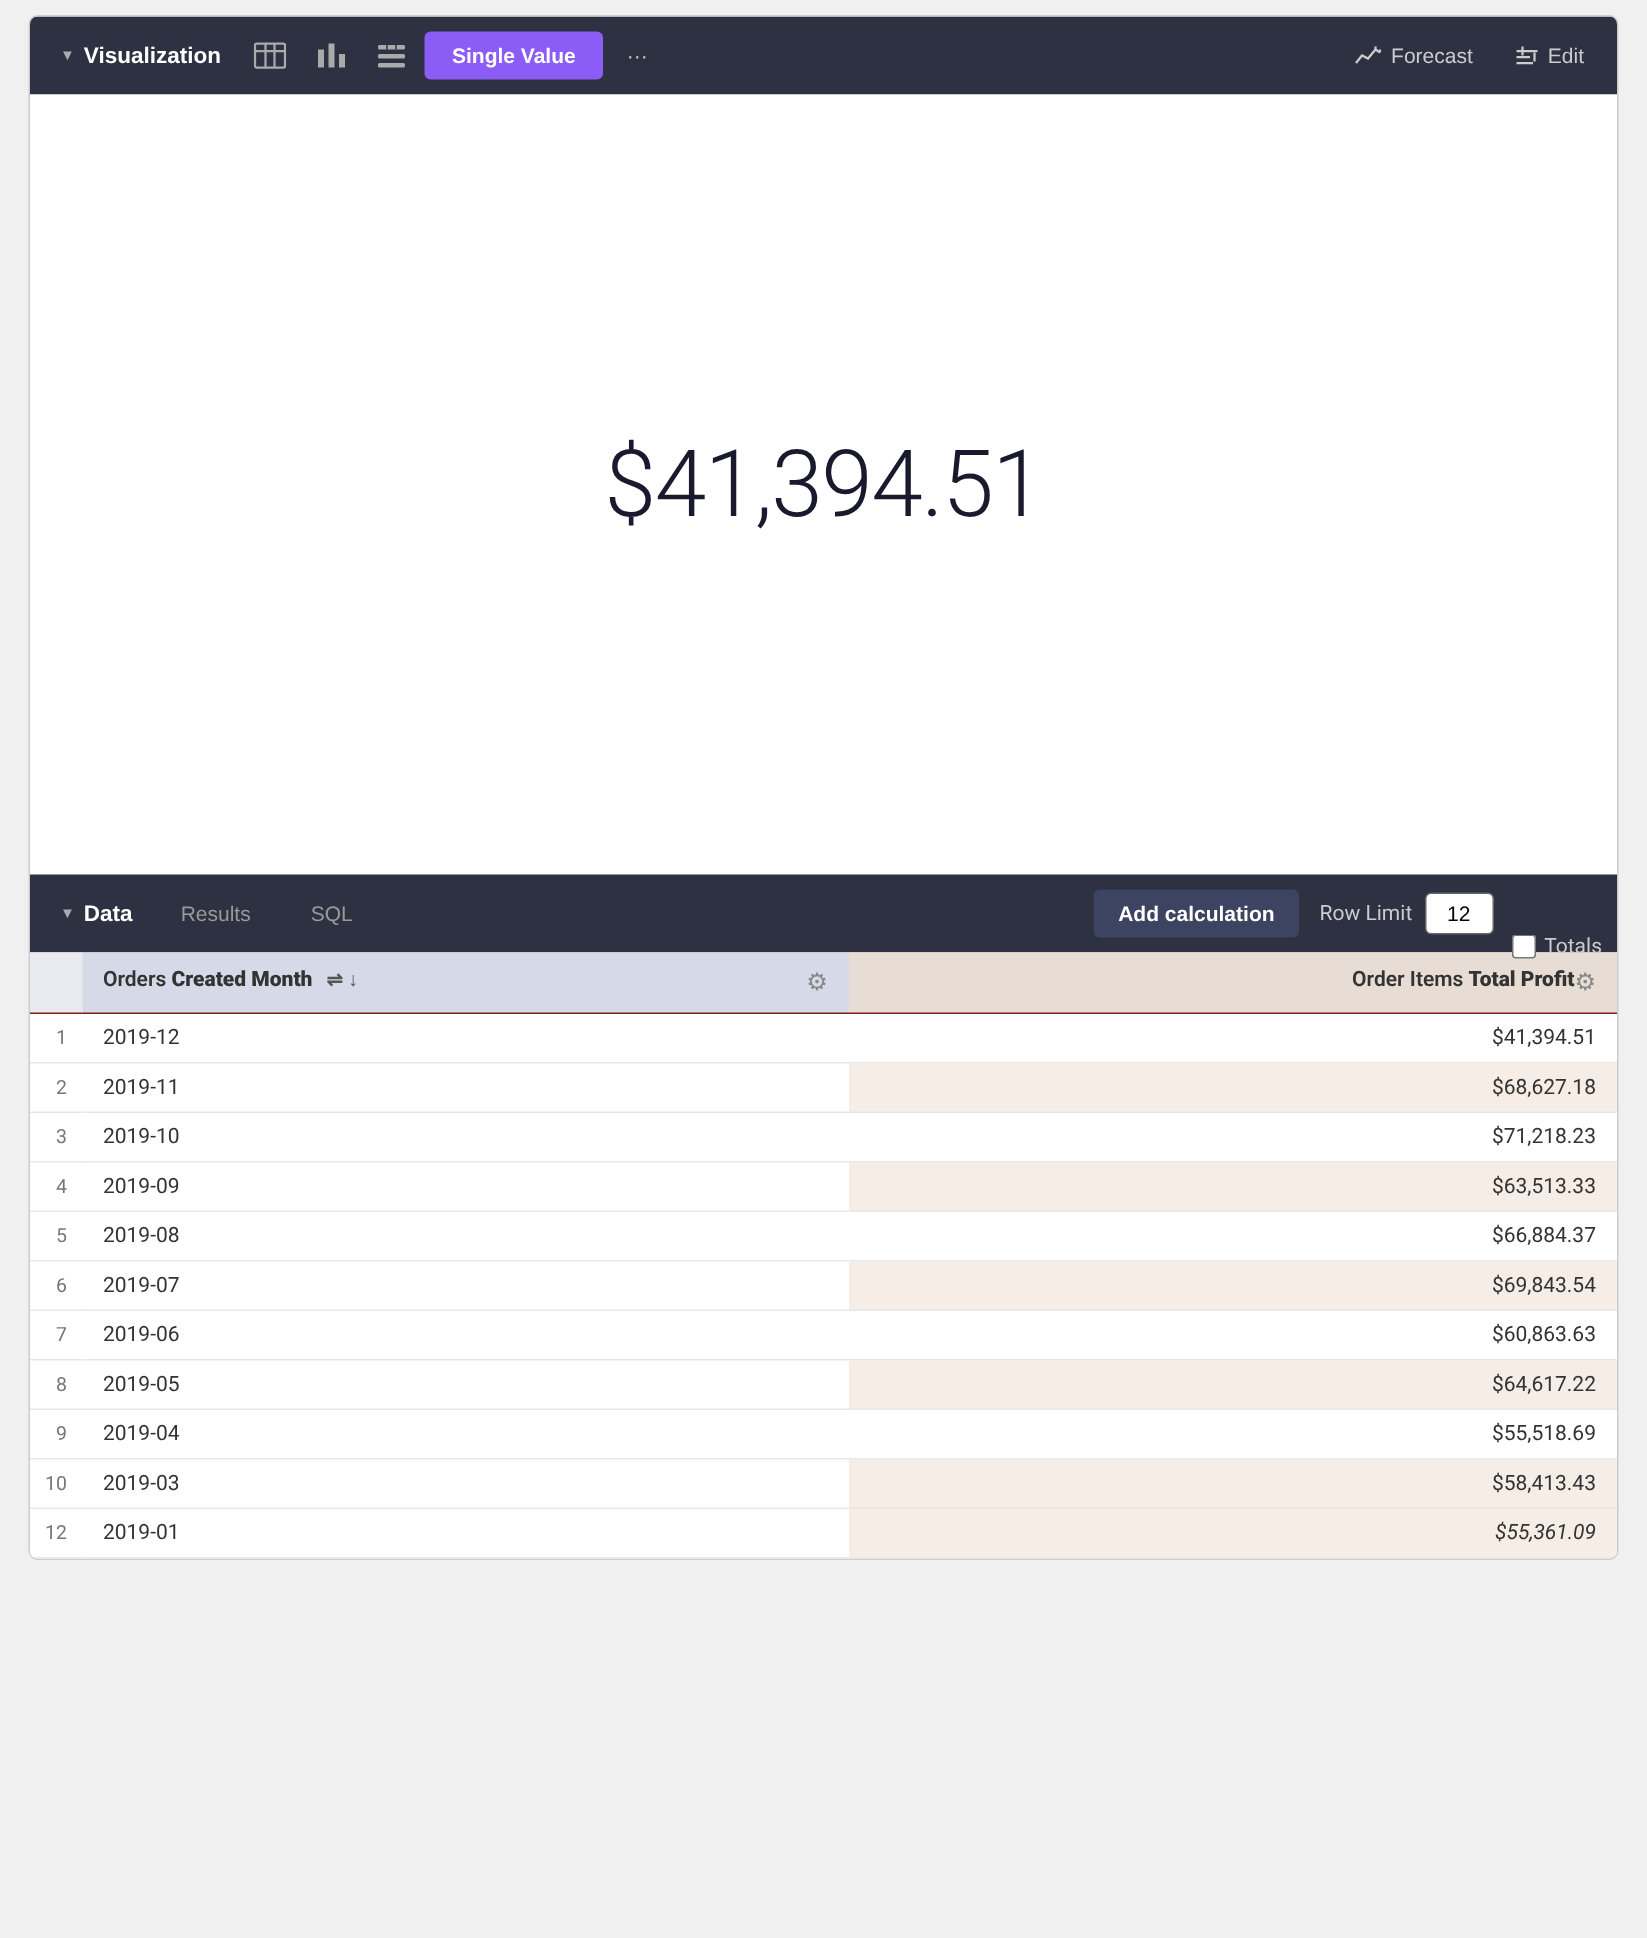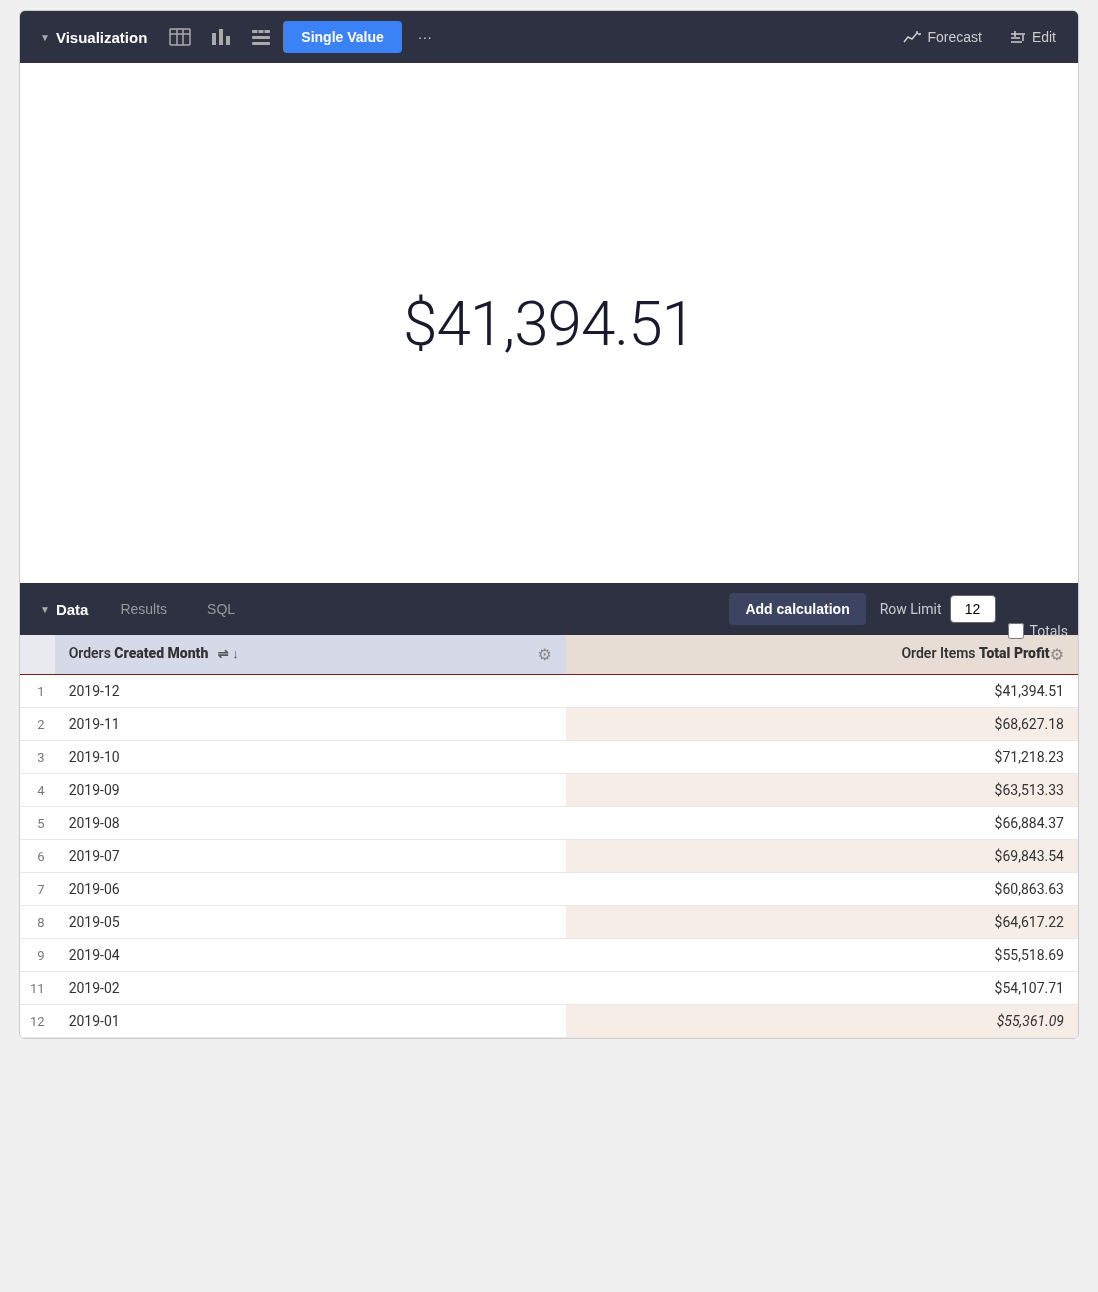--- a/index.html
+++ b/index.html
@@ -54,21 +54,21 @@
       color: #bbb;
       cursor: pointer;
       padding: 6px 8px;
       border-radius: 4px;
       display: flex;
       align-items: center;
       justify-content: center;
       font-size: 18px;
     }
     .toolbar-tab-btn {
-      background: #3b82f6;
+      background: #8b5cf6;
       border: none;
       color: #fff;
       cursor: pointer;
       padding: 8px 18px;
       border-radius: 4px;
       font-size: 14px;
       font-weight: 600;
     }
     .toolbar-text-btn {
       background: transparent;
@@ -407,23 +407,23 @@
             <td class="table-row-num rownum-cell">8</td>
             <td class="table-cell-date date-cell">2019-05</td>
             <td class="table-cell-value profit-cell" style="background: rgb(245, 237, 230);">$64,617.22</td>
           </tr>
           <tr>
             <td class="table-row-num rownum-cell">9</td>
             <td class="table-cell-date date-cell">2019-04</td>
             <td class="table-cell-value profit-cell" style="background: rgb(255, 255, 255);">$55,518.69</td>
           </tr>
           <tr>
-            <td class="table-row-num rownum-cell">11</td>
-            <td class="table-cell-date date-cell">2019-02</td>
-            <td class="table-cell-value profit-cell" style="background: rgb(255, 255, 255);">$54,107.71</td>
+            <td class="table-row-num rownum-cell">10</td>
+            <td class="table-cell-date date-cell">2019-03</td>
+            <td class="table-cell-value profit-cell" style="background: rgb(245, 237, 230);">$58,413.43</td>
           </tr>
           <tr>
             <td class="table-row-num rownum-cell">12</td>
             <td class="table-cell-date date-cell">2019-01</td>
             <td class="table-cell-value profit-cell" style="background: rgb(245, 237, 230); font-style: italic;">$55,361.09</td>
           </tr>
         </tbody>
     </table>
   </div>
 

